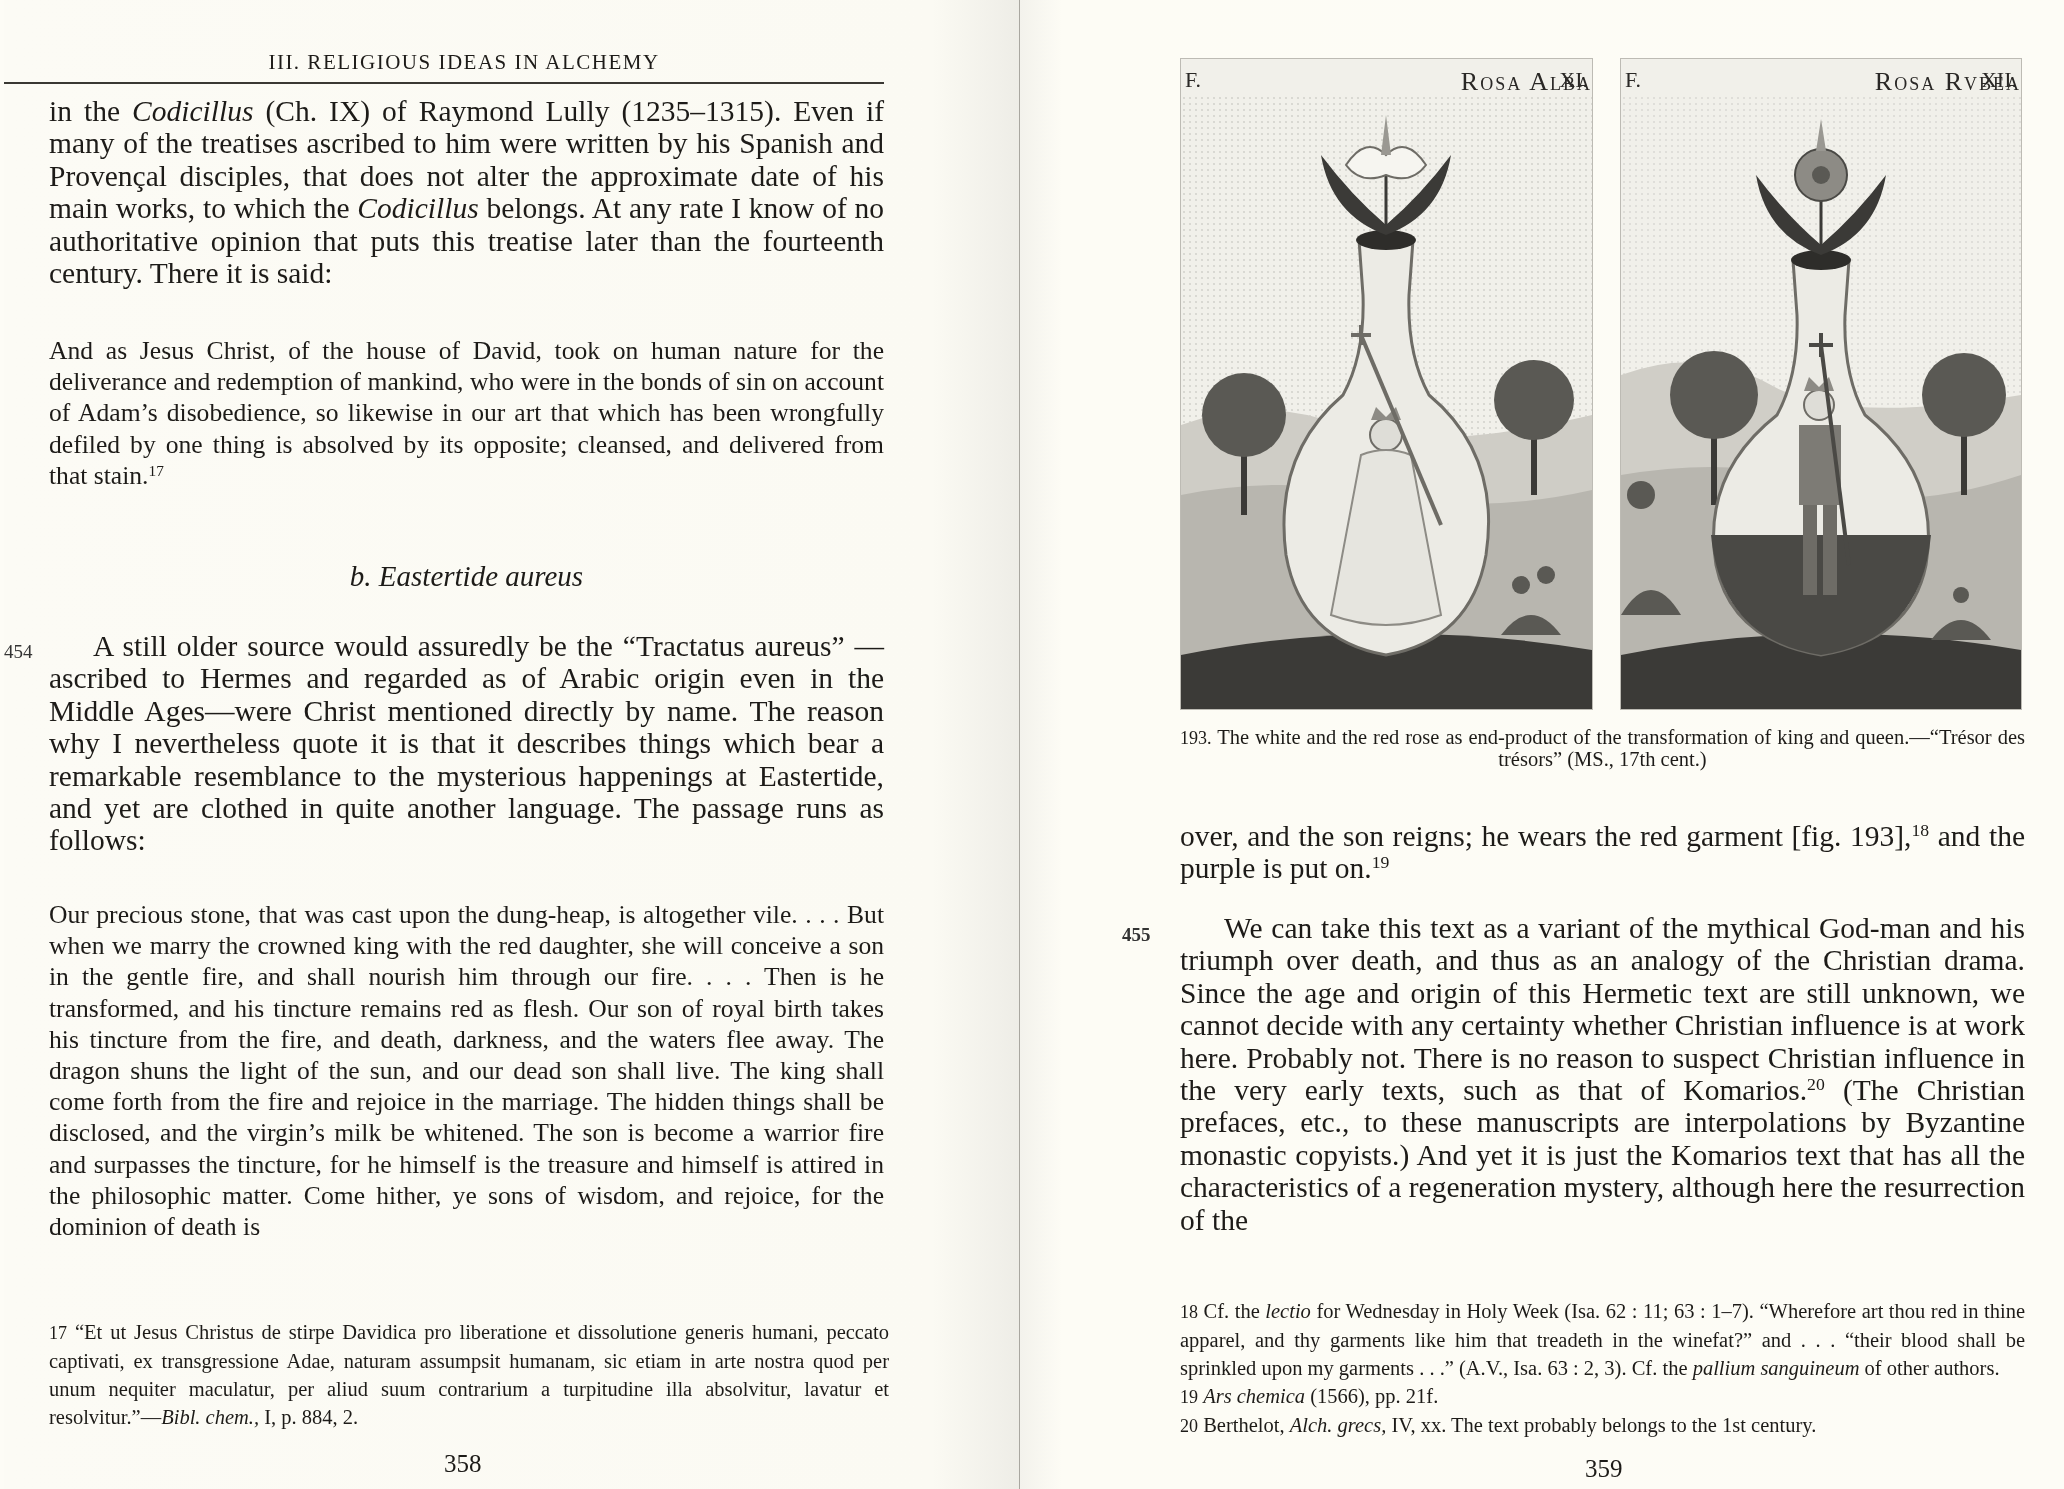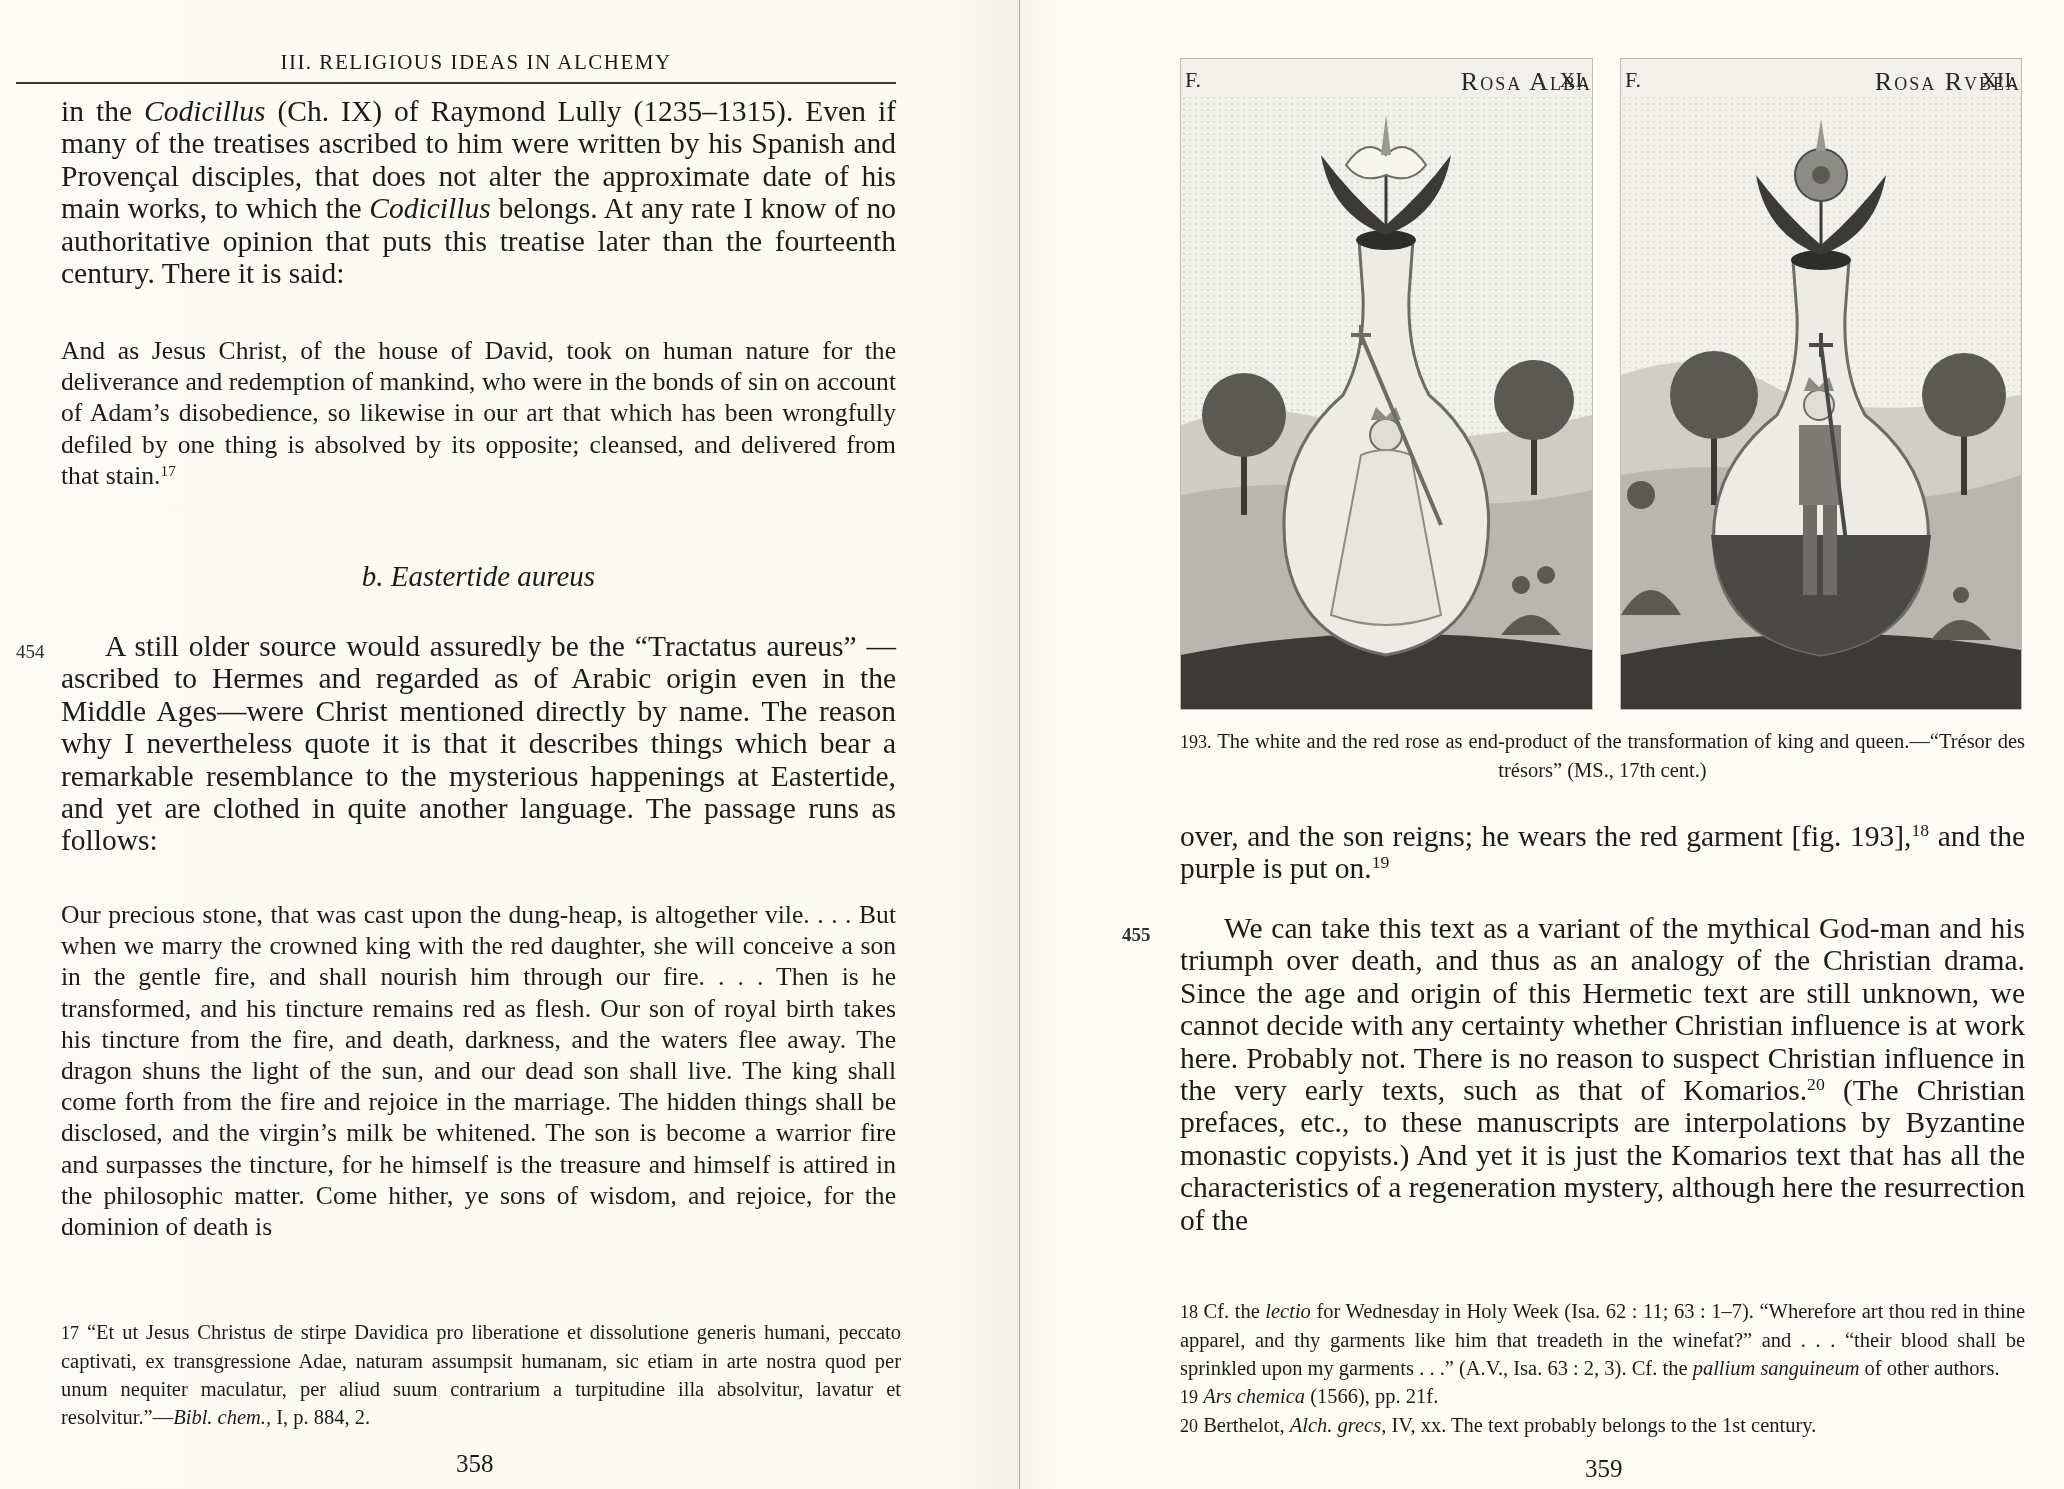--- a/index.html
+++ b/index.html
@@ -3,21 +3,21 @@
 <meta charset="utf-8">
 <style>
   html, body { margin:0; padding:0; }
   body {
     width:2064px; height:1489px; position:relative; overflow:hidden;
     background:#fdfcf6;
     font-family:"Liberation Serif","DejaVu Serif",serif;
     color:#1d1b18;
   }
   .page { position:absolute; top:0; height:1489px; }
-  .page-left { left:16px; width:1092px; background:linear-gradient(to right,#fcfbf5 0%,#fbfaf3 85%,#e9e8e2 96%,#d9d9d6 100%); }
+  .page-left { left:4px; width:1092px; background:linear-gradient(to right,#fcfbf5 0%,#fbfaf3 85%,#e9e8e2 96%,#d9d9d6 100%); }
   .page-right { left:1020px; width:1044px; background:linear-gradient(to right,#f3f2ec 0%,#fdfcf5 4%,#fdfcf6 100%); }
   .gutter-line { position:absolute; left:1019px; top:0; width:2px; height:1489px; background:#a9a7a0; }
 
   .running-head { position:absolute; left:45px; width:830px; top:50px; text-align:center;
     font-size:21px; letter-spacing:1.5px; }
   .head-rule { position:absolute; left:0; width:880px; top:82px; height:2px; background:#3a3833; }
 
   .text-block { position:absolute; font-size:29.5px; line-height:32.4px; text-align:justify; }
   .text-block p { margin:0; }
   .quote-block { font-size:25.6px; line-height:31.2px; }
@@ -32,21 +32,21 @@
   .osf { font-size:0.88em; }
 
   
   .plate { position:absolute; top:58px; height:650px; background:#f1f0ea; overflow:hidden; border:1px solid #bdbbb4; }
   .plate-label { position:absolute; top:2px; left:0; right:0; height:36px; font-size:22px; color:#2a2826; }
   .plate-label .l { position:absolute; left:4px; top:6px; }
   .plate-label .c { position:absolute; left:0; right:0; text-align:right; top:6px; letter-spacing:2px; font-variant:small-caps; font-size:26px; }
   .plate-label .r { position:absolute; right:4px; top:6px; }
   .plate svg { position:absolute; left:0; top:36px; }
 
-  .caption { position:absolute; left:1180px; width:845px; top:727px; font-size:20.5px; line-height:28px; text-align:justify; text-align-last:center; }
+  .caption { position:absolute; left:1180px; width:845px; top:727px; font-size:20.5px; line-height:21px; text-align:justify; text-align-last:center; }
 </style>
 </head>
 <body>
 
 <div class="page page-left">
   <div class="running-head">III. RELIGIOUS IDEAS IN ALCHEMY</div>
   <div class="head-rule"></div>
 
   <div class="text-block" style="left:45px; top:95px; width:835px;">
     <p>

